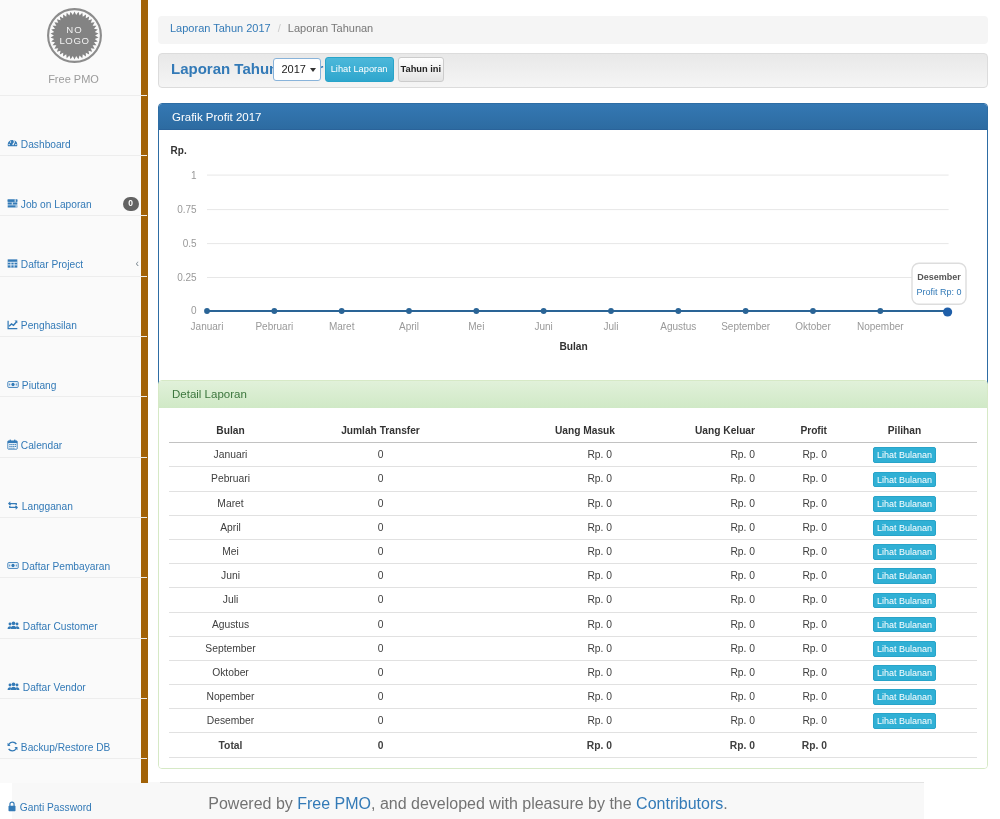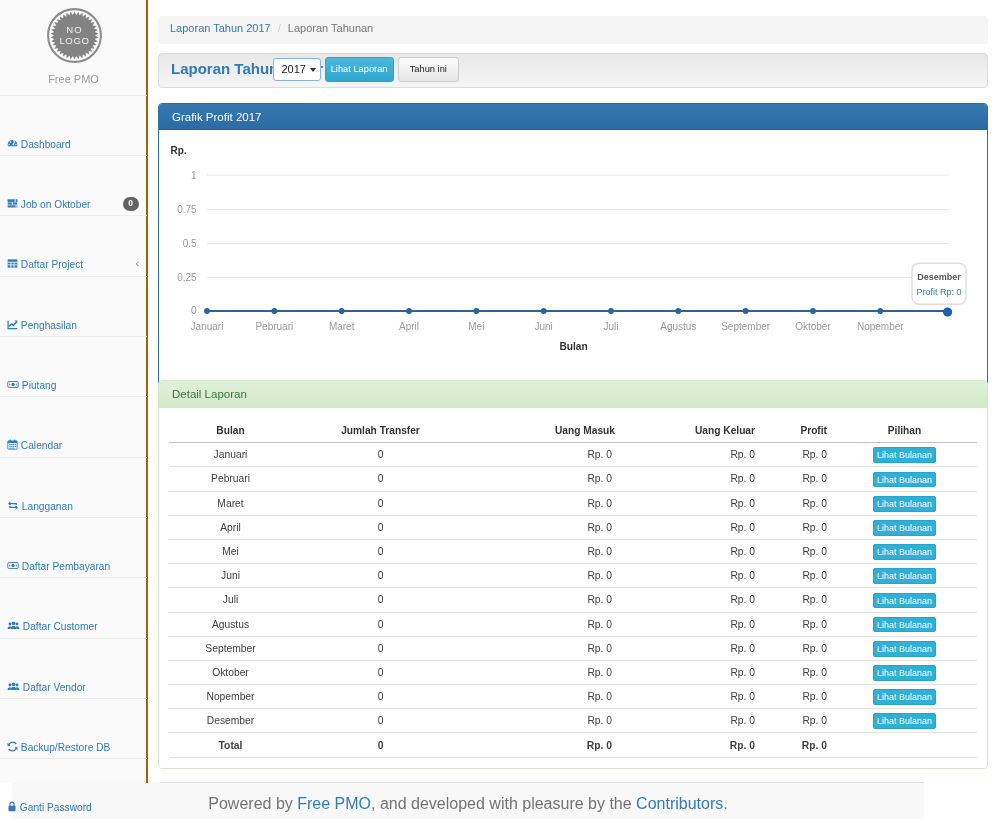--- a/index.html
+++ b/index.html
@@ -1,36 +1,36 @@
 <!DOCTYPE html>
 <html><head>
 <meta charset="utf-8">
 <style>
 * { margin:0; padding:0; box-sizing:border-box; }
 html,body { width:1000px; height:819px; font-family:"Liberation Sans",sans-serif; background:#fff; overflow:hidden; position:relative; }
-.sidebar { position:absolute; left:0; top:0; width:148px; height:783px; background:#fafafa; border-right:2px solid #a16207; z-index:5; }
+.sidebar { position:absolute; left:0; top:0; width:148px; height:783px; background:#fafafa; border-right:7px solid #a16207; z-index:5; }
 .logo { position:absolute; left:46px; top:7px; }
 .brand { position:absolute; top:73px; left:0; width:147px; text-align:center; color:#9b9b9b; font-size:11px; }
 ul.menu { position:absolute; top:94.7px; left:0; width:147px; list-style:none; border-top:1px solid #ededed; }
 ul.menu li { position:relative; height:24.35px; border-bottom:1px solid #ededed; padding-left:7px; font-size:10.2px; color:#337ab7; white-space:nowrap; line-height:23.2px;margin-top:36px; }
 ul.menu li svg { vertical-align:middle; margin-right:0; position:relative; top:-1px; }
 ul.menu li .t { vertical-align:middle; }
 .badge { position:absolute; right:8.5px; top:5.3px; background:#636363; color:#fff; font-size:8.5px; font-weight:bold; border-radius:7px; width:16px; height:13.6px; line-height:13.6px; text-align:center; }
 .chev { position:absolute; right:8px; top:0; color:#7d8a92; font-size:10.5px; }
 .content { position:absolute; left:148px; top:0; width:852px; height:819px; }
 .breadcrumb { position:absolute; left:10px; top:16px; width:830px; height:27.5px; background:#f5f5f5; border-radius:4px; font-size:11px; line-height:25.4px; padding-left:12px; color:#777; }
 .breadcrumb a { color:#337ab7; }
 .breadcrumb .sep { color:#ccc; padding:0 7px; }
 .wellbox { position:absolute; left:10px; top:52.7px; width:830px; height:35.2px; background:linear-gradient(#e8e8e8,#f5f5f5); border:1px solid #dcdcdc; border-radius:4px; }
 .wellbox .lbl { position:absolute; left:12px; top:0; line-height:30px; font-size:15px; font-weight:bold; color:#337ab7; }
 .sel { position:absolute; left:113.5px; top:4px; width:48.5px; height:23.5px; background:#fff; border:1px solid #88b3da; border-radius:3px; font-size:11px; color:#222; line-height:21.5px; padding-left:8px; }
 .sel .car { position:absolute; right:4px; top:9.5px; width:0; height:0; border-left:3.2px solid transparent; border-right:3.2px solid transparent; border-top:4.2px solid #333; }
 .btn { position:absolute; top:3.4px; height:25px; border-radius:3px; font-size:9.3px; line-height:23px; text-align:center; }
 .btn-info { left:165.5px; width:69.2px; background:linear-gradient(#4cb8da,#2fa6cd); border:1px solid #28a4c9; color:#fff; }
-.btn-default { left:238.8px; width:61px; background:linear-gradient(#fefefe,#e4e4e4); border:1px solid #ccc; color:#222; }
+.btn-default { left:238.8px; width:46px; background:linear-gradient(#fefefe,#e4e4e4); border:1px solid #ccc; color:#222;font-weight:bold; }
 .panel-chart { position:absolute; left:10px; top:103px; width:830px; height:307px; border:1px solid #2e6da4; border-radius:4px; }
 .panel-chart .hd { height:25.7px; background:linear-gradient(#3478b3,#2d6ba1); color:#fff; font-size:11.5px; line-height:27px; padding-left:13px; border-radius:3px 3px 0 0; border-bottom:1px solid #2a639a; }
 .panel-chart .bd { position:relative; height:233.9px; background:#fff; border-radius:0 0 3px 3px; } .panel-chart .bd svg { position:absolute; left:0; top:-1px; }
 .panel-green { position:absolute; left:10px; top:380.3px; width:830px; height:388.4px; border:1px solid #d6e9c6; border-radius:4px; }
 .panel-green .hd { height:26.4px; background:linear-gradient(#e1f1da,#d0e9c6); color:#3c763d; font-size:11.5px; line-height:27.5px; padding-left:13px; border-radius:3px 3px 0 0; }
 .panel-green .bd { background:#fff; border-radius:0 0 3px 3px; height:360px; position:relative; }
 table.rpt { position:absolute; left:10px; top:11.5px; width:808px; border-collapse:collapse; font-size:10.3px; color:#404040; }
 table.rpt th { font-weight:bold; color:#333; border-bottom:1.6px solid #c2c2c2; height:23.5px; font-size:10.2px; }
 table.rpt td { border-bottom:1px solid #e1e1e1; height:24.2px; }
 table.rpt .c { text-align:center; }
@@ -64,21 +64,21 @@
       <li><svg width="11" height="11" viewBox="0 0 16 16">
           <g fill="#337ab7">
             <path d="M1 2.2h14v3.2H1zM11.4 2.2h1.2v3.2h-1.2z" fill-rule="evenodd"></path>
           </g>
           <rect x="1" y="2.2" width="14" height="3.2" fill="#337ab7"></rect>
           <rect x="11.2" y="2.2" width="1.3" height="3.2" fill="#fff"></rect>
           <rect x="1" y="6.4" width="14" height="3.2" fill="#337ab7"></rect>
           <rect x="7" y="6.4" width="1.3" height="3.2" fill="#fff"></rect>
           <rect x="1" y="10.6" width="14" height="3.2" fill="#337ab7"></rect>
           <rect x="12.6" y="10.6" width="1.3" height="3.2" fill="#fff"></rect>
-        </svg> <span class="t">Job on Oktober</span><span class="badge">0</span></li>
+        </svg> <span class="t">Job on Laporan</span><span class="badge">0</span></li>
       <li><svg width="11" height="11" viewBox="0 0 16 16">
           <rect x="1" y="2" width="14" height="12" fill="#337ab7"></rect>
           <g stroke="#fff" stroke-width="1.2" fill="none">
             <path d="M1 6.2h14M1 10h14M5.7 6.2v7.8M10.3 6.2v7.8"></path>
           </g>
         </svg> <span class="t">Daftar Project</span><span class="chev">‹</span></li>
       <li><svg width="11" height="11" viewBox="0 0 16 16">
           <path fill="none" stroke="#337ab7" stroke-width="1.8" d="M1.6 2.5v11.6H15"></path>
           <path fill="none" stroke="#337ab7" stroke-width="2.1" d="M3 10.5l3.6-3.2 2.8 1.9 4.6-5.2"></path>
           <path fill="#337ab7" d="M10.8 2.1h4.2v4.2z"></path>

